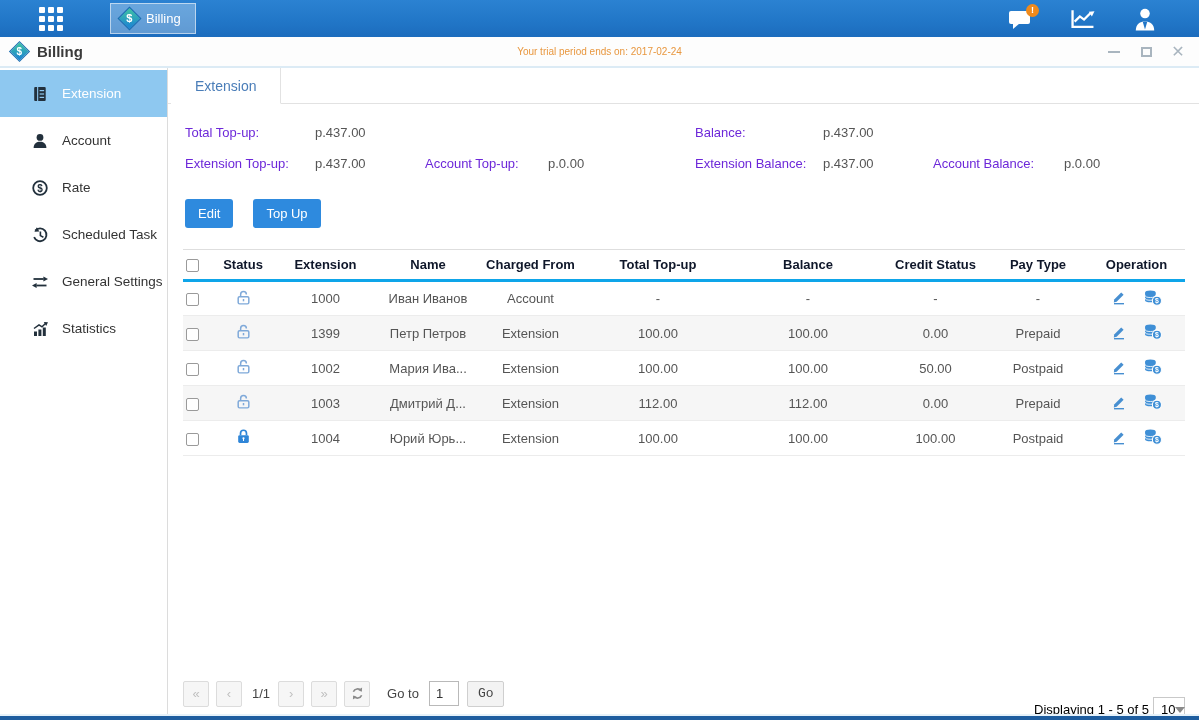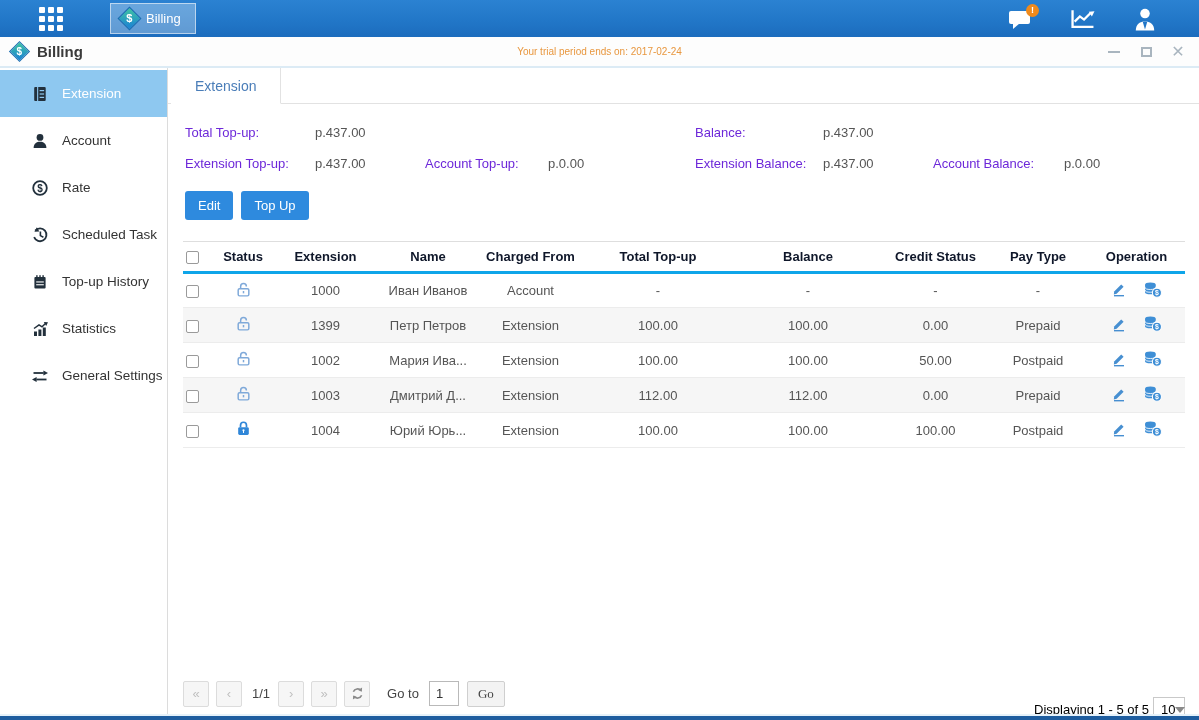--- a/index.html
+++ b/index.html
@@ -46,42 +46,42 @@
   .tab { padding:0 24px; display:flex; align-items:center; font-size:14px; color:#4a7db8; background:#fff;
          border-right:1px solid #e2e2e2; margin-bottom:-1px; border-bottom:1px solid #fff; cursor:pointer; }
 
   
   .summary { margin:13px 14px 0 17px; display:grid; font-size:13px;
              grid-template-columns:130px 110px 123px 147px 128px 110px 131px auto; grid-auto-rows:31px; align-items:center; }
   .s-label { font-weight:normal; color:#6d28d9; }
   .s-value { color:#555; }
 
   
-  .actions { margin:12px 0 0 17px; display:flex; gap:8px; }
+  .actions { margin:20px 0 0 17px; display:flex; gap:20px; }
   .btn-blue { background:#2e8ade; color:#fff; border:none; font-size:13px; padding:7px 13px; border-radius:3px; cursor:pointer; font-family:inherit; }
 
   
   .grid-table { margin:21px 14px 0 15px; border-collapse:collapse; table-layout:fixed; width:1002px; font-size:13px; }
   .grid-table th { font-weight:bold; color:#0f172a; height:31px; border-top:1px solid #dedede; border-bottom:3px solid #0ea5e9; text-align:center; }
   .grid-table td { height:35px; text-align:center; color:#555; border-bottom:1px solid #ececec; overflow:hidden; white-space:nowrap; }
   .grid-table tr.alt td { background:#f6f6f6; }
   .cb { display:inline-block; width:13px; height:13px; border:1px solid #9a9a9a; border-radius:2px; background:#fff; cursor:pointer; vertical-align:middle; }
   .chk-col { text-align:left !important; padding-left:3px; }
   .op-icons { display:inline-flex; gap:16px; align-items:center; }
   .op-icons svg { cursor:pointer; }
 
   
   .pagebar { position:absolute; left:15px; right:14px; bottom:7px; height:27px; display:flex; align-items:center; font-size:13px; color:#555; }
   .pg-btn { width:26px; height:26px; background:#f6f6f6; border:1px solid #dcdcdc; color:#c0c0c0; display:flex; align-items:center;
             justify-content:center; font-size:13px; margin-right:7px; cursor:pointer; border-radius:2px; }
   .pg-ind { margin:0 8px 0 3px; color:#444; }
   .goto-label { margin:0 10px 0 10px; color:#444; }
   .goto-input { width:30px; height:25px; border:1px solid #b9b9b9; font-size:13px; padding-left:6px; font-family:inherit; color:#333; }
   .go-btn { margin-left:8px; height:26px; padding:0 10px; background:#f3f3f3; border:1px solid #cfcfcf; font-size:13px; color:#444;
-            cursor:pointer; border-radius:2px; font-family:Liberation Serif, serif; }
+            cursor:pointer; border-radius:2px; font-family:Liberation Mono, monospace; }
   .pg-right { margin-left:auto; display:flex; align-items:center; gap:4px; color:#000000;margin-top:32px; }
   .size-select { width:32px; height:25px; border:1px solid #c9c9c9; background:#fff; display:flex; align-items:center;
                  padding:0 7px; cursor:pointer; justify-content:space-between; }
   .caret-down { width:0; height:0; border-left:5px solid transparent; border-right:5px solid transparent; border-top:6px solid #8a8a8a; }
 
   
   .bottom-strip { position:absolute; left:0; right:0; bottom:0; height:6px; background:#1e5d9f; border-top:2px solid #e6f2fa; }
 </style>
 </head>
 <body>
@@ -189,52 +189,39 @@
             <path d="M4.2 4.6 a6.4 6.4 0 1 1 -1.1 6.6" fill="none" stroke="#22303c" stroke-width="1.8"></path>
         <path d="M5.9 1.2 L3.4 5.8 L8.3 5.6 Z" fill="#22303c"></path>
         <path d="M9.4 5.6 v4 l3 1.7" fill="none" stroke="#22303c" stroke-width="1.6"></path>
           </svg>
       </span>
       <span>Scheduled Task</span>
     </div>
     <div class="side-item">
       <span class="side-icon">
         <svg width="18" height="18" viewBox="0 0 18 18">
-            <rect x="3.4" y="4" width="11.2" height="11.6" rx="1" fill="#22303c"></rect>
-        <rect x="5.2" y="2.2" width="1.4" height="3.6" fill="#22303c"></rect>
-            <rect x="8.3" y="2.2" width="1.4" height="3.6" fill="#22303c"></rect>
-            <rect x="11.4" y="2.2" width="1.4" height="3.6" fill="#22303c"></rect>
-        <rect x="5.2" y="8.4" width="7.6" height="1.1" fill="#ffffff"></rect>
-            <rect x="5.2" y="11.2" width="7.6" height="1.1" fill="#ffffff"></rect>
-          </svg>
-      </span>
-      <span>Top-up History</span>
+            <path d="M2.5 6 H12.6" stroke="#22303c" stroke-width="1.8"></path>
+        <path d="M12.4 3.6 L17 6 L12.4 8.4 Z" fill="#22303c"></path>
+        <path d="M15.5 12.5 H5.4" stroke="#22303c" stroke-width="1.8"></path>
+        <path d="M5.6 10.1 L1 12.5 L5.6 14.9 Z" fill="#22303c"></path>
+          </svg>
+      </span>
+      <span>General Settings</span>
     </div>
     <div class="side-item">
       <span class="side-icon">
         <svg width="18" height="18" viewBox="0 0 18 18">
             <rect x="3" y="11.5" width="3" height="4.5" fill="#22303c"></rect>
         <rect x="7.4" y="9.5" width="3" height="6.5" fill="#22303c"></rect>
             <rect x="11.8" y="7.5" width="3" height="8.5" fill="#22303c"></rect>
         <polyline points="3,8.5 8,4.8 11,6.8 15,3" fill="none" stroke="#22303c" stroke-width="1.5"></polyline>
         <path d="M12.8 2 L17 2.2 L15.2 6 Z" fill="#22303c"></path>
           </svg>
       </span>
       <span>Statistics</span>
-    </div>
-    <div class="side-item">
-      <span class="side-icon">
-        <svg width="18" height="18" viewBox="0 0 18 18">
-            <path d="M2.5 6 H12.6" stroke="#22303c" stroke-width="1.8"></path>
-        <path d="M12.4 3.6 L17 6 L12.4 8.4 Z" fill="#22303c"></path>
-        <path d="M15.5 12.5 H5.4" stroke="#22303c" stroke-width="1.8"></path>
-        <path d="M5.6 10.1 L1 12.5 L5.6 14.9 Z" fill="#22303c"></path>
-          </svg>
-      </span>
-      <span>General Settings</span>
     </div>
   </div>
 
   <div class="content">
     <div class="tabstrip">
       <div class="tab">Extension</div>
     </div>
 
     <div class="summary">
       <span class="s-label">Total Top-up:</span>

